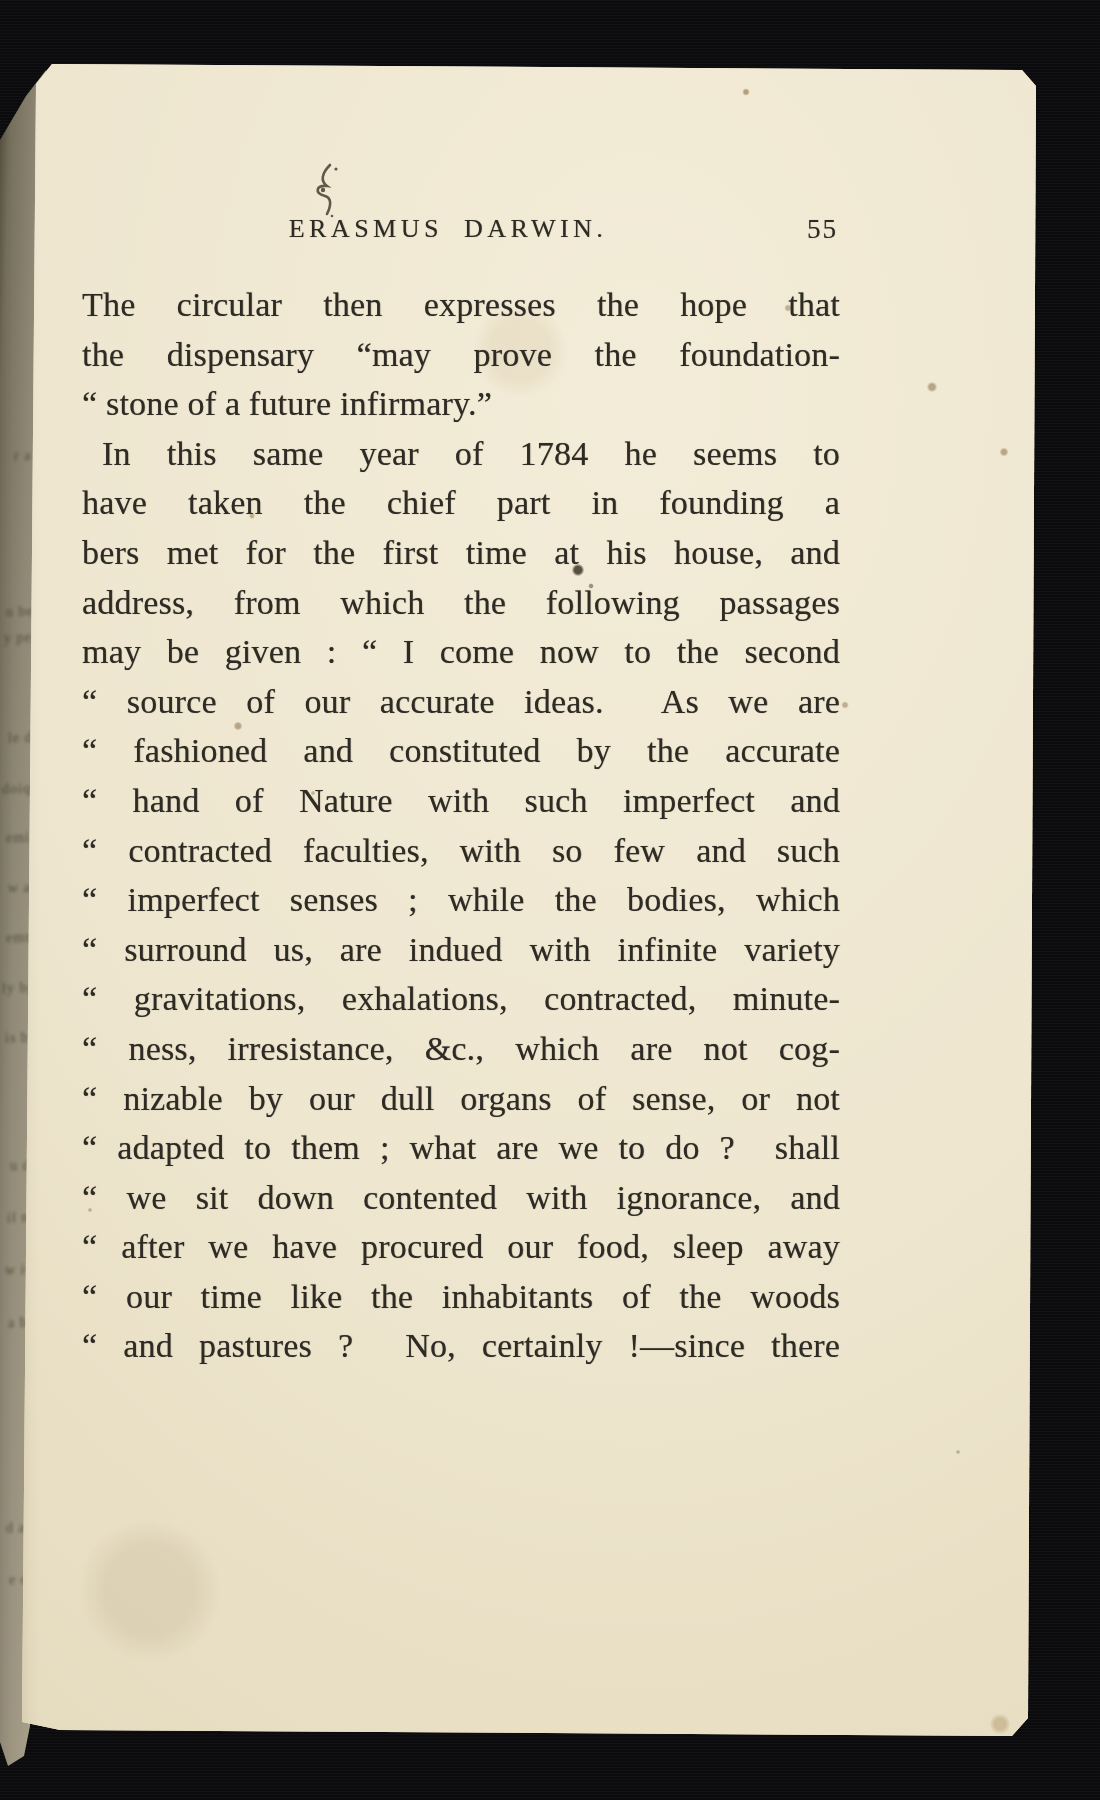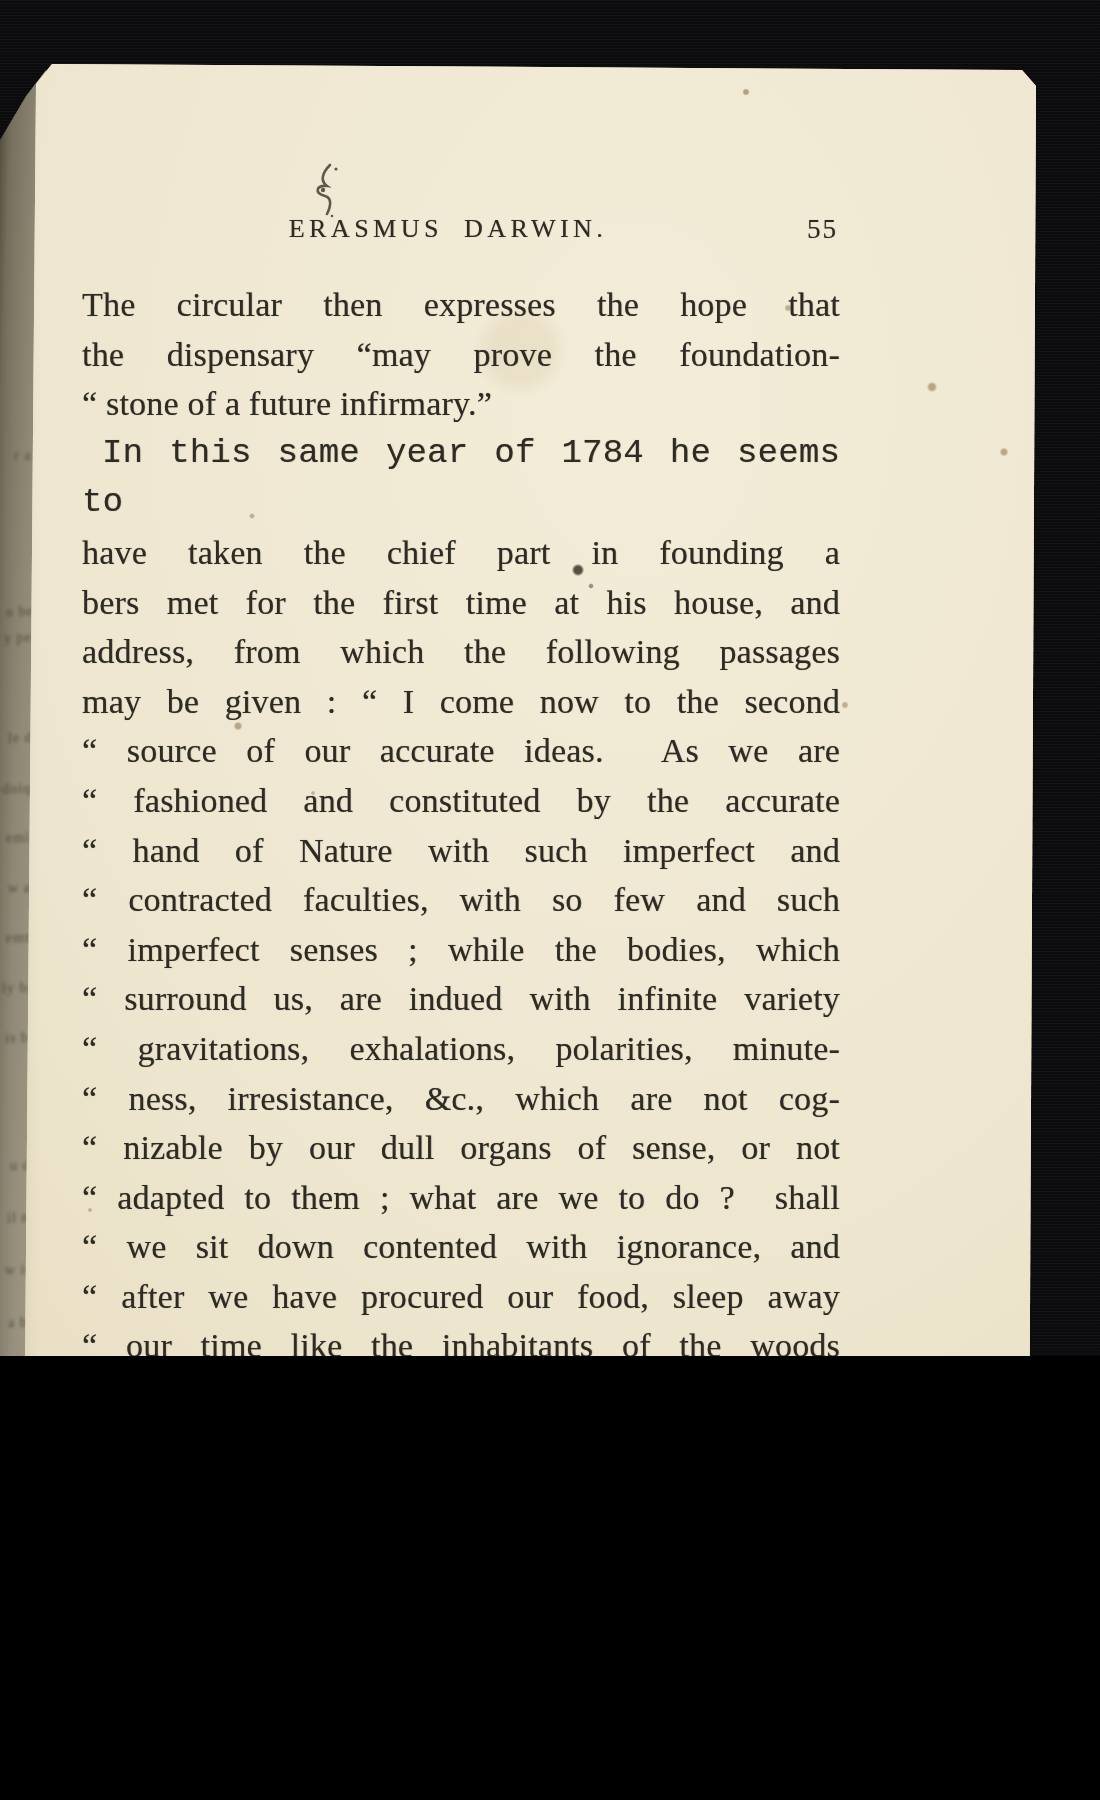--- a/index.html
+++ b/index.html
@@ -3,21 +3,21 @@
 <meta charset="utf-8">
 <style>
   :root{
     --paper:#eee6cf;
     --ink:#2e2b25;
     --bg:#0b0b0d;
     --stack:#968f7c;
   }
   html,body{margin:0;padding:0;background:#000;}
   .scan{
-    position:relative;width:1100px;height:1356px;overflow:hidden;
+    position:relative;width:1100px;height:1800px;overflow:hidden;
     background-color:var(--bg);
     background-image:repeating-linear-gradient(180deg, rgba(255,255,255,.030) 0 1px, rgba(0,0,0,0) 1px 3px);
     font-family:"Liberation Serif","DejaVu Serif",serif;
   }
 
   
   .stack-edge{
     position:absolute;left:0;top:0;width:60px;height:1800px;
     clip-path:polygon(0px 140px, 26px 96px, 46px 70px, 40px 900px, 30px 1726px, 24px 1756px, 8px 1766px, 0px 1742px);
     background:linear-gradient(92deg,#4f4a3b 0%, #766f5d 12%, #8f8875 36%, #a29a85 66%, #b6ac93 92%, #c4bba1 100%);
@@ -81,21 +81,21 @@
   .text-block{
     position:absolute;left:82px;top:280px;width:758px;
     font-size:34px;line-height:49.6px;color:var(--ink);
   }
   .line{
     text-align:justify;text-align-last:justify;
     letter-spacing:.2px;
     text-shadow:0.35px 0.35px 0.8px rgba(46,42,35,.55);
   }
   .line.no-just{text-align:right;text-align-last:left;}
-  .line.indent{text-indent:20px;font-family:Liberation Mono, monospace;}
+  .line.indent{text-indent:20px;}
 </style>
 </head>
 <body>
 
 <div class="scan">
 
   <div class="stack-edge">
       <span class="fragment" style="left: 14px; top: 448px;">r a</span>
       <span class="fragment" style="left: 6px; top: 604px;">n ber</span>
       <span class="fragment" style="left: 4px; top: 630px;">y pess</span>
@@ -138,21 +138,21 @@
         <div class="line">have taken the chief part in founding a</div>
         <div class="line">bers met for the first time at his house, and</div>
         <div class="line">address, from which the following passages</div>
         <div class="line">may be given : “ I come now to the second</div>
         <div class="line">“ source of our accurate ideas.&nbsp; As we are</div>
         <div class="line">“ fashioned and constituted by the accurate</div>
         <div class="line">“ hand of Nature with such imperfect and</div>
         <div class="line">“ contracted faculties, with so few and such</div>
         <div class="line">“ imperfect senses ; while the bodies, which</div>
         <div class="line">“ surround us, are indued with infinite variety</div>
-        <div class="line">“ gravitations, exhalations, polarities, minute-</div>
+        <div class="line">“ gravitations, exhalations, contracted, minute-</div>
         <div class="line">“ ness, irresistance, &amp;c., which are not cog-</div>
         <div class="line">“ nizable by our dull organs of sense, or not</div>
         <div class="line">“ adapted to them ; what are we to do ?&nbsp; shall</div>
         <div class="line">“ we sit down contented with ignorance, and</div>
         <div class="line">“ after we have procured our food, sleep away</div>
         <div class="line">“ our time like the inhabitants of the woods</div>
         <div class="line">“ and pastures ?&nbsp; No, certainly !—since there</div>
       </div>
 
   </div>

